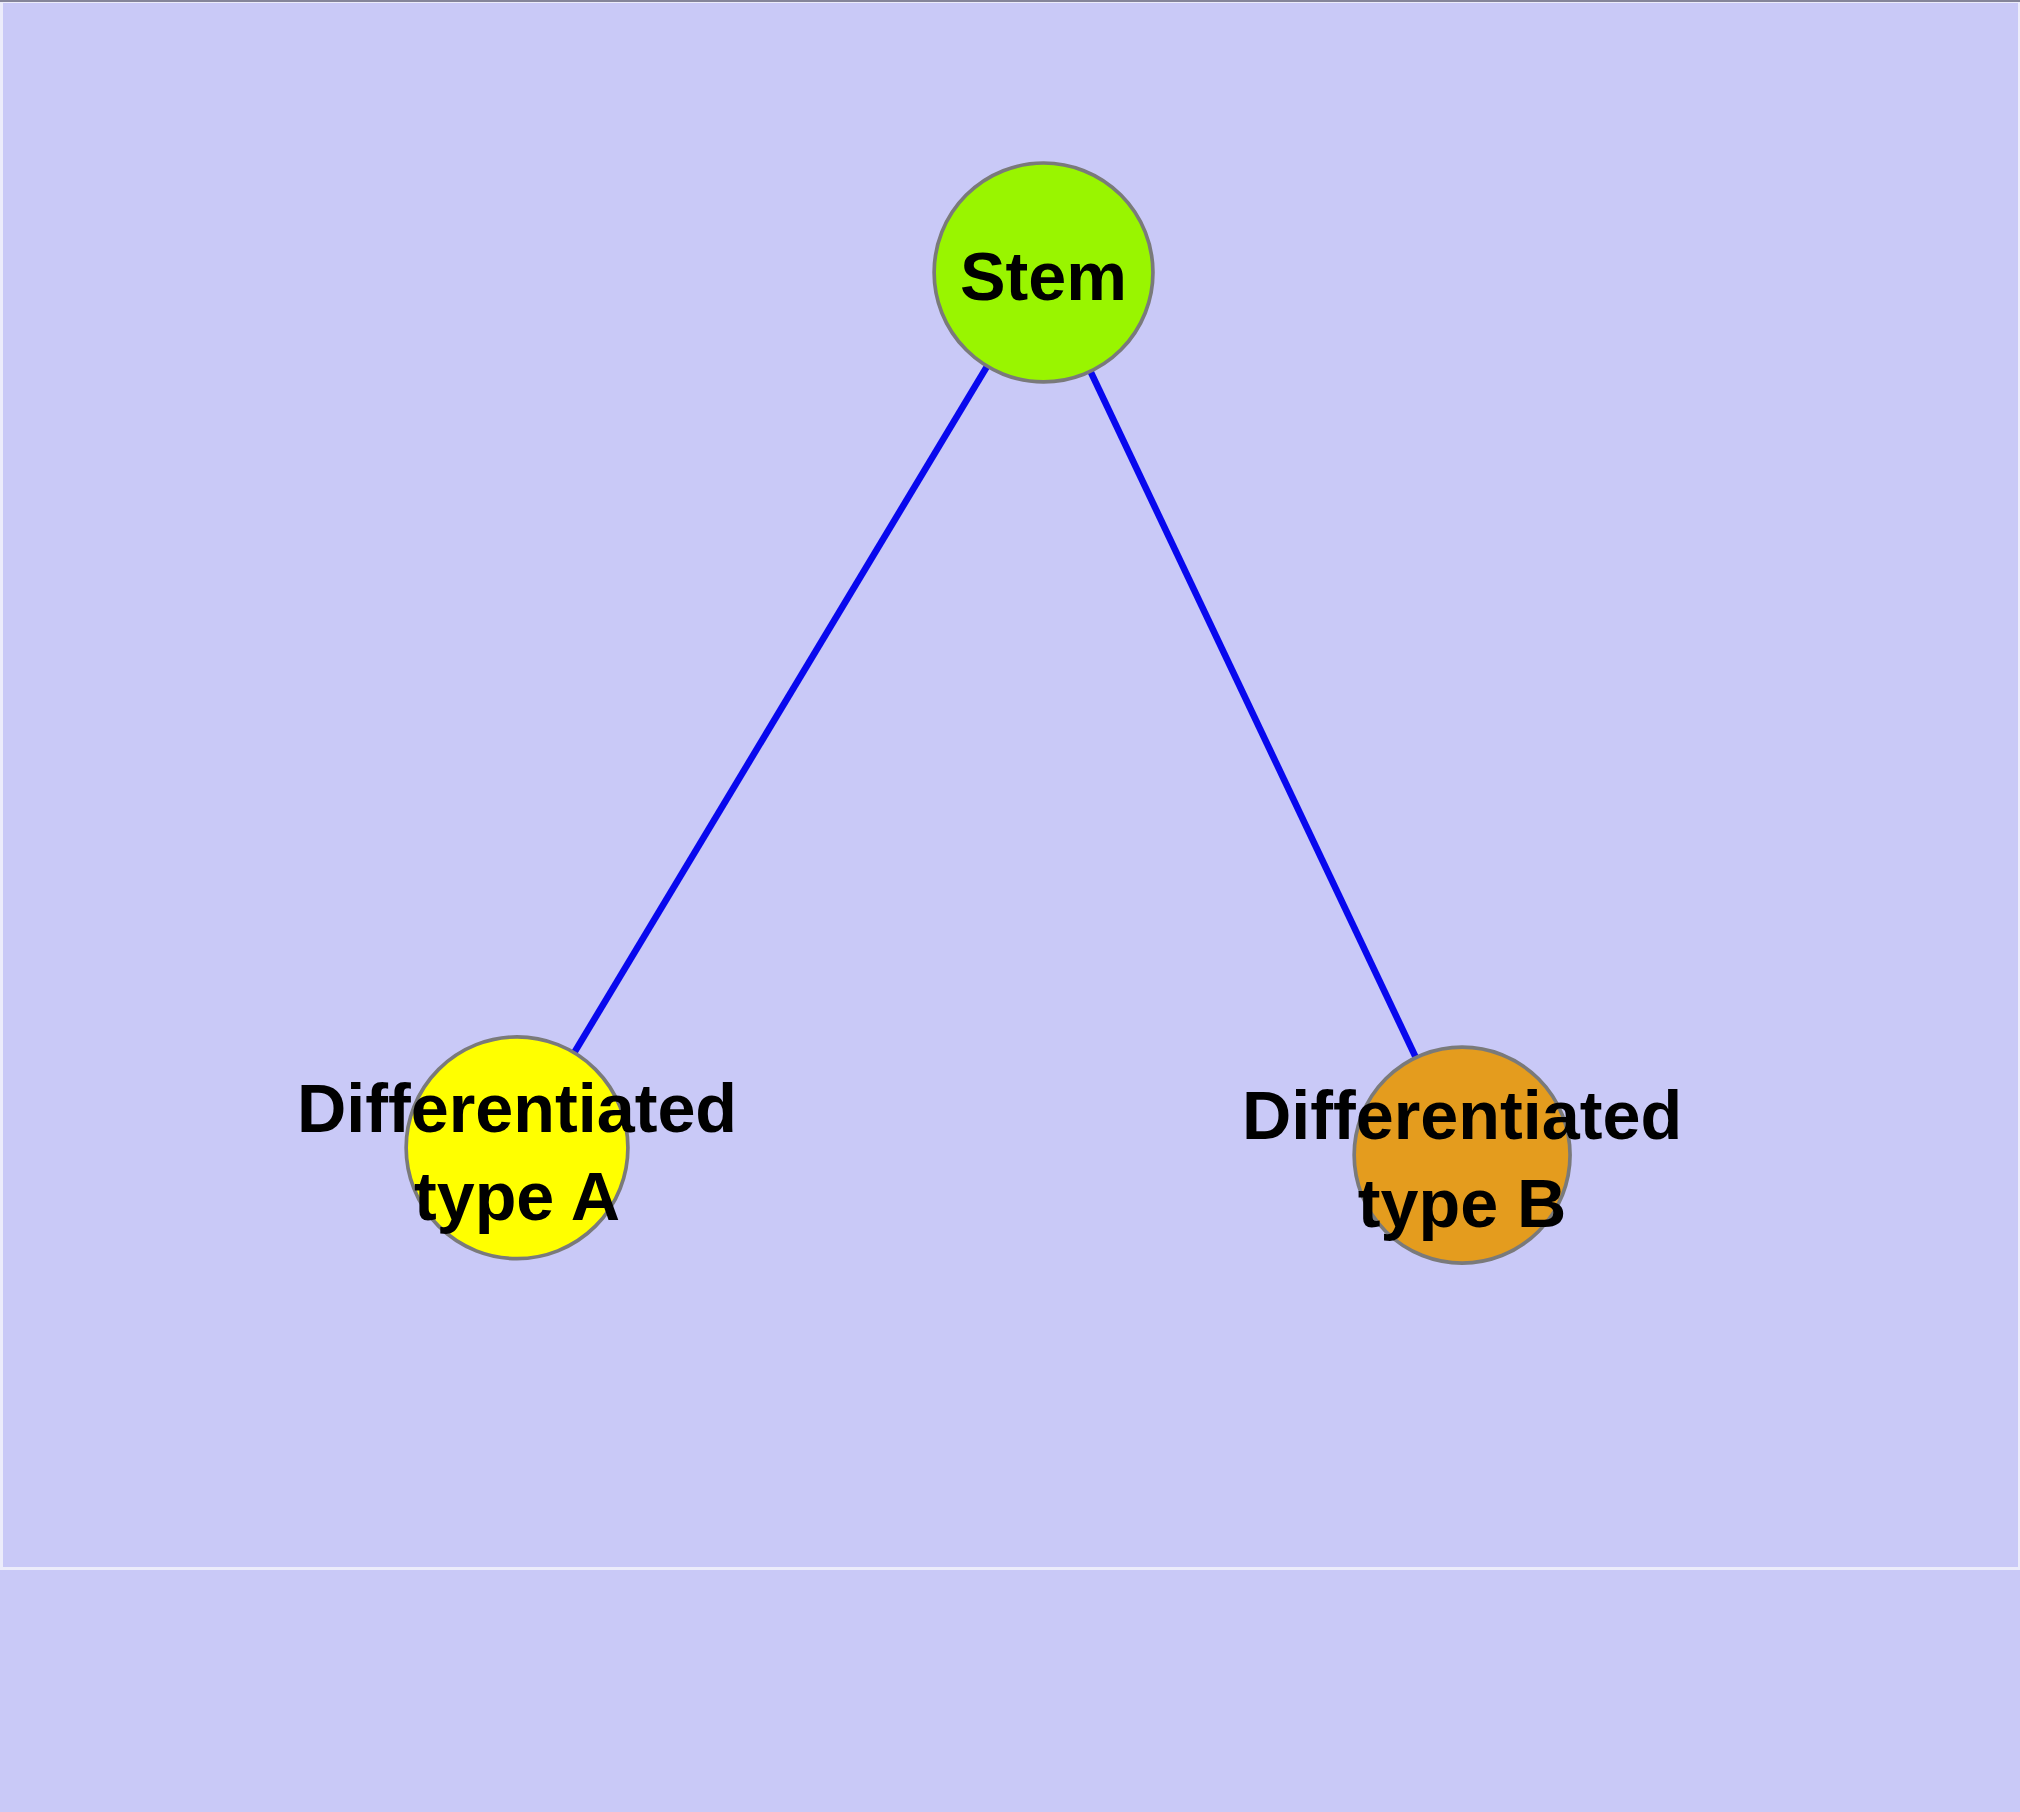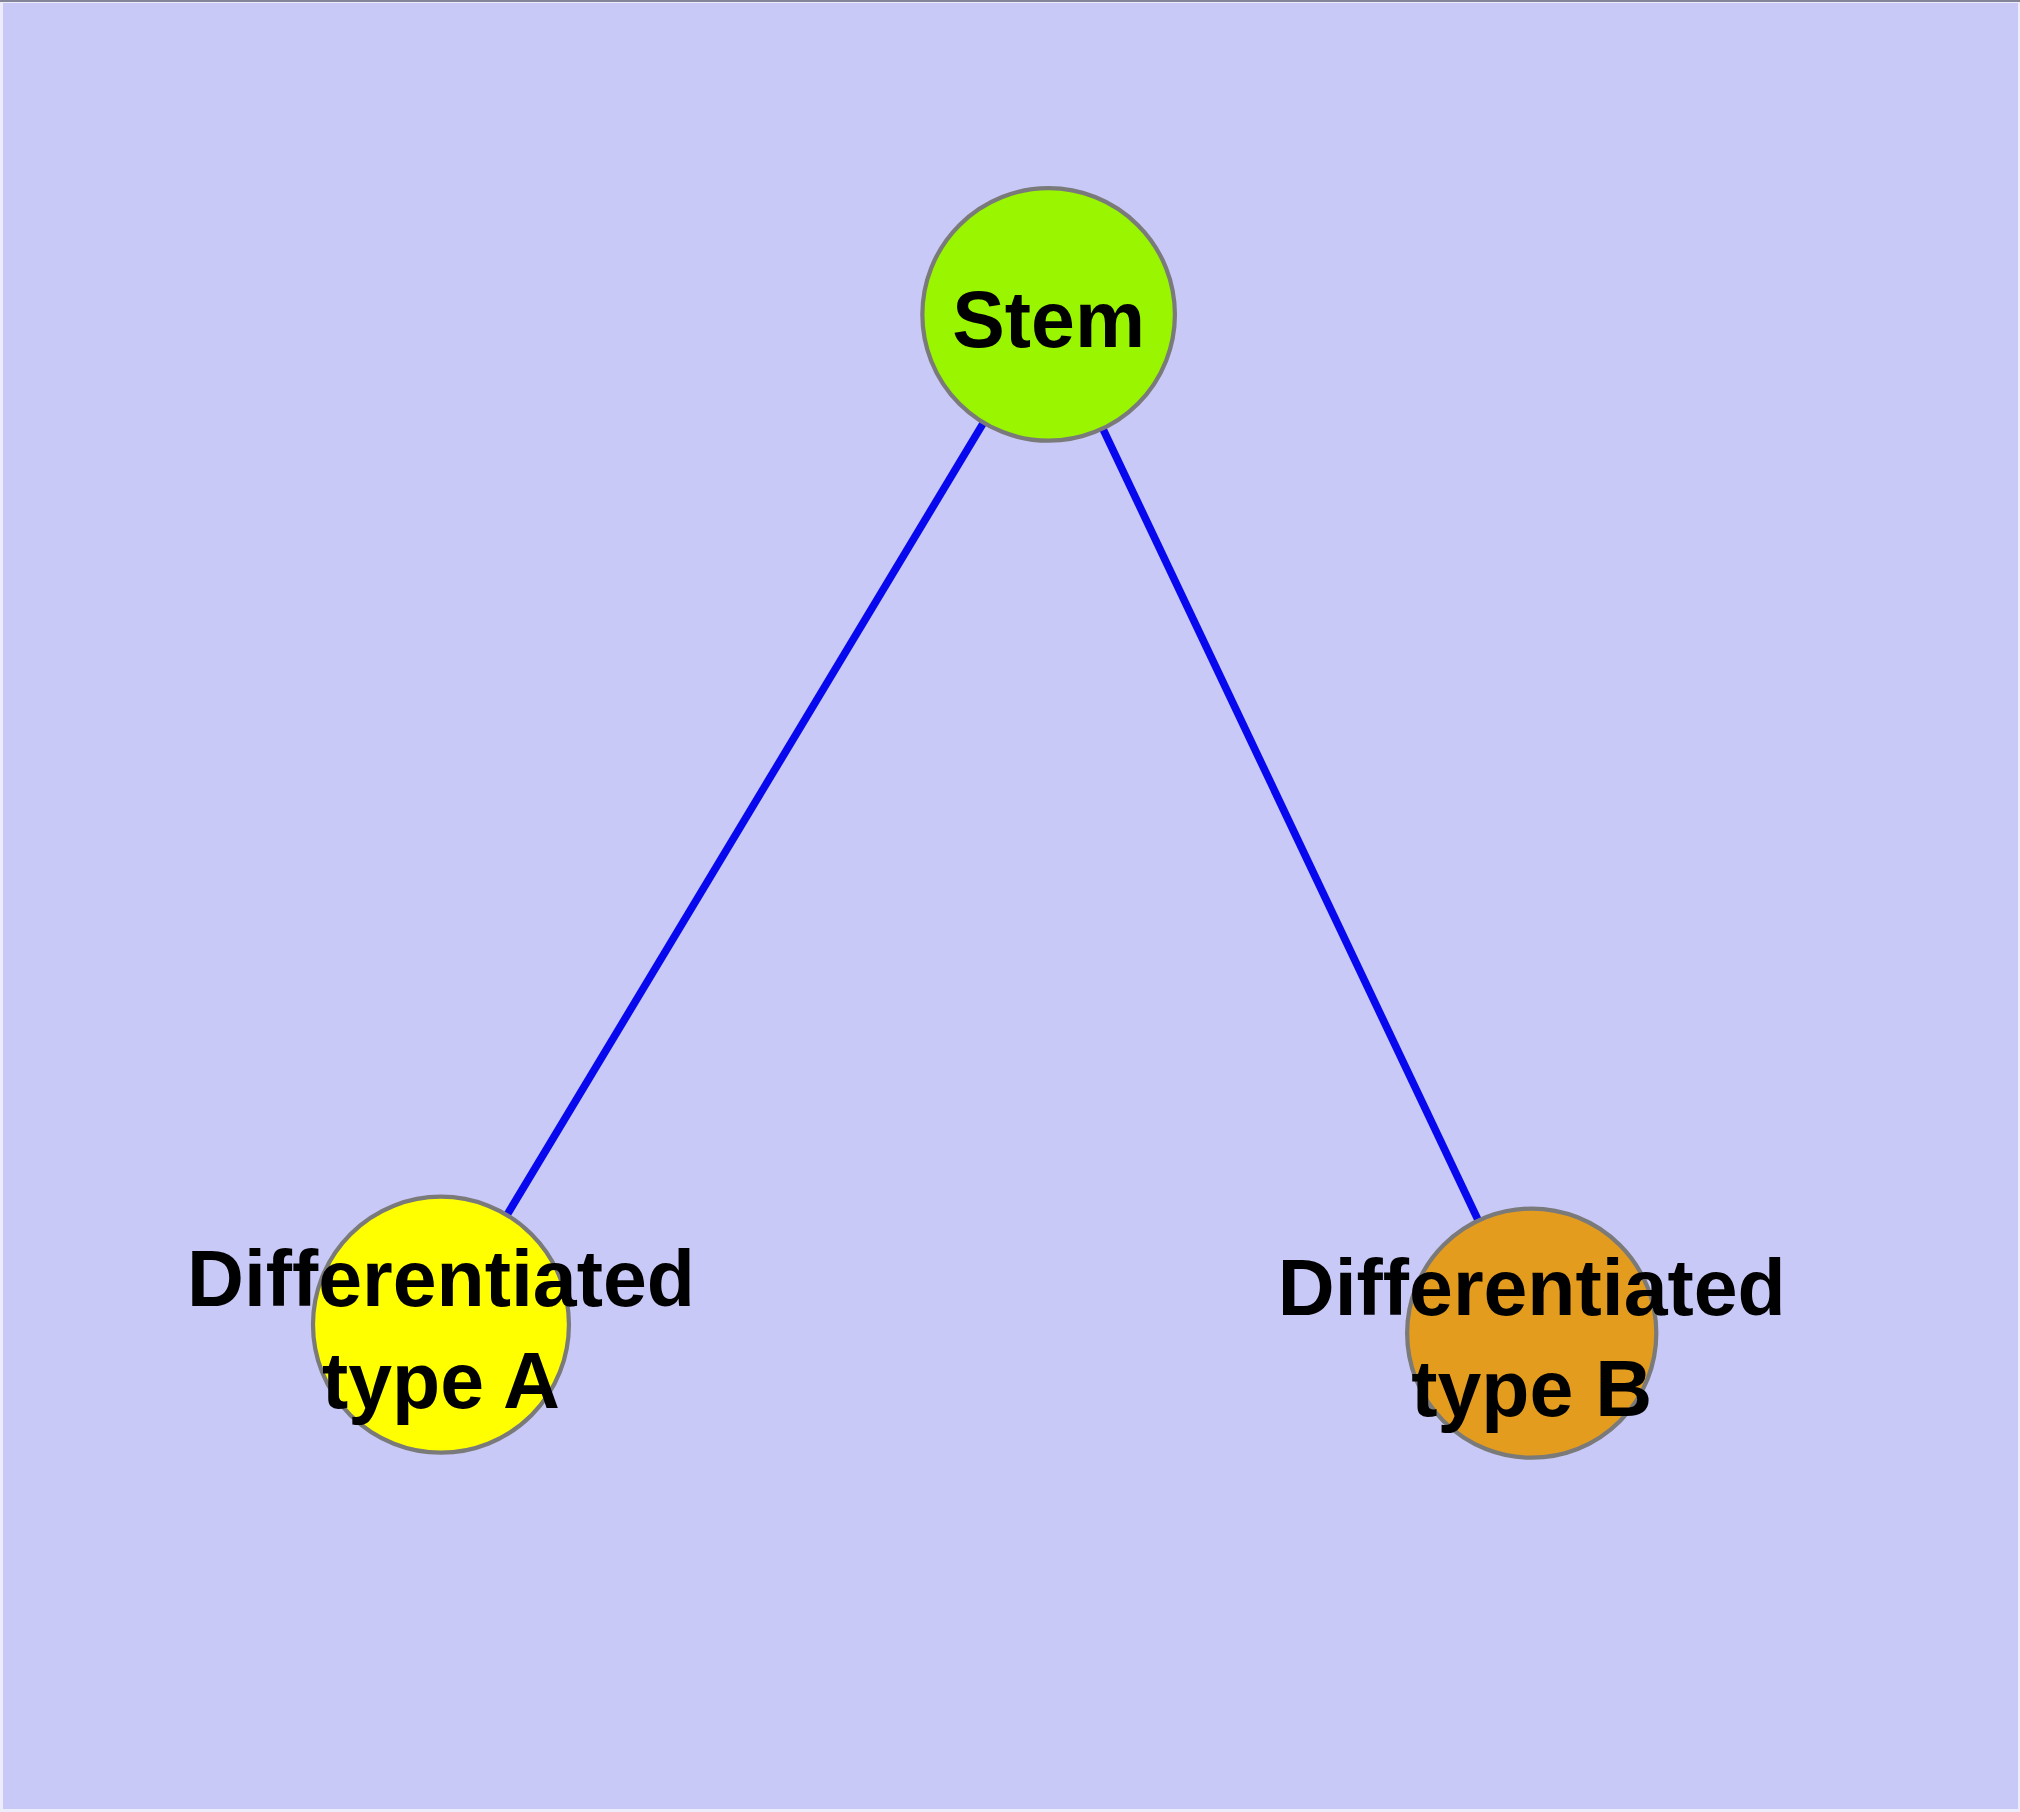--- a/index.html
+++ b/index.html
@@ -3,21 +3,21 @@
 <meta charset="utf-8">
 <style>
   html, body {
     margin: 0;
     padding: 0;
     background: #C9C9F7;
   }
   .canvas {
     position: relative;
     width: 2021px;
-    height: 1812px;
+    height: 1570px;
     background: #C9C9F7;
     overflow: hidden;
     font-family: "Liberation Sans", sans-serif;
   }
   .graph-svg {
     position: absolute;
     top: 0;
     left: 0;
     width: 100%;
     height: 100%;

